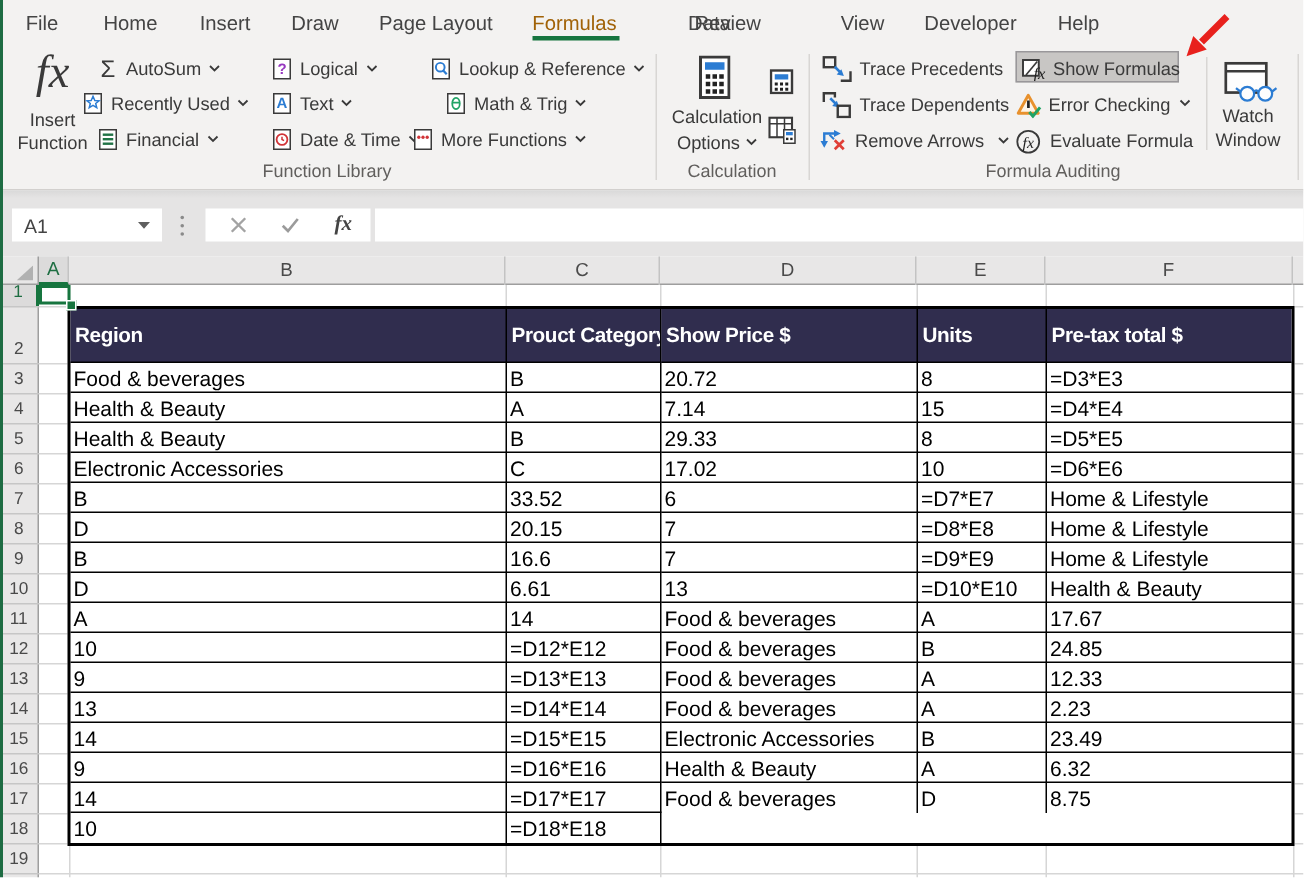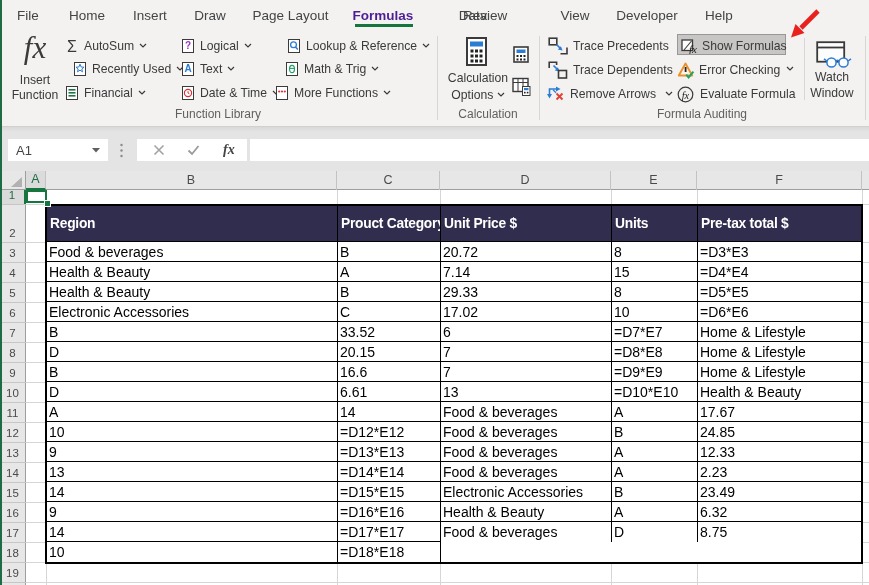--- a/index.html
+++ b/index.html
@@ -29,21 +29,21 @@
 </head>
 <body>
 
 <div class="abs" style="left:0;top:0;width:869px;height:127px;background:#f3f2f1;border-bottom:1px solid #d2d0ce;box-sizing:border-box"></div>
 
 <div class="tab" style="left:8px;width:40px;">File</div>
 <div class="tab" style="left:66px;width:42px;">Home</div>
 <div class="tab" style="left:129px;width:42px;">Insert</div>
 <div class="tab" style="left:189px;width:42px;">Draw</div>
 <div class="tab" style="left:252px;width:77px;">Page Layout</div>
-<div class="tab" style="left:352px;width:62px;color:#4c1d95;font-weight:bold">Formulas</div>
+<div class="tab" style="left:352px;width:62px;color:#a16207;font-weight:normal">Formulas</div>
 <div class="abs" style="left:355px;top:24px;width:58px;height:3px;background:#16753f"></div>
 <div class="tab" style="left:456px;width:34px;">Data</div>
 <div class="tab" style="left:463px;width:44px;">Review</div>
 <div class="tab" style="left:559px;width:32px;">View</div>
 <div class="tab" style="left:616px;width:62px;">Developer</div>
 <div class="tab" style="left:704px;width:30px;">Help</div>
 
 <div class="sep" style="left:437px;top:36px;height:84px"></div>
 <div class="sep" style="left:539px;top:36px;height:84px"></div>
 <div class="sep" style="left:804px;top:38px;height:62px"></div>
@@ -56,21 +56,21 @@
 <div class="abs" style="left:16px;top:32px;width:38px;height:34px;font-family:'Liberation Serif',serif;font-style:italic;font-size:31px;color:#3a3a3a;text-align:center;line-height:32px">fx</div>
 <div class="abs" style="left:0px;top:73px;width:70px;text-align:center;font-size:12.2px;color:#3a3a3a;line-height:14.5px">Insert<br>Function</div>
 
 <div class="rrow" style="left:64px;top:37px">
   <div style="width:16px;height:17px;font-size:16px;color:#3a3a3a;text-align:center;line-height:17px">Σ</div>
   <span>AutoSum</span>
     <svg class="ch" width="8" height="6">
       <path d="M1 1 L4 4 L7 1" fill="none" stroke="#3a3a3a" stroke-width="1.2"></path>
     </svg>
 </div>
-<div class="rrow" style="left:72px;top:60px">
+<div class="rrow" style="left:54px;top:60px">
   <svg width="16" height="16">
       <rect x="2.5" y="1.5" width="11" height="13" fill="#fff" stroke="#3a3a3a"></rect>
       <path d="M8 3.2 L9.2 6 L12 6.2 L9.8 8 L10.5 10.8 L8 9.2 L5.5 10.8 L6.2 8 L4 6.2 L6.8 6 Z" fill="none" stroke="#2b7cd3" stroke-width="1"></path>
     </svg>
   <span>Recently Used</span>
     <svg class="ch" width="8" height="6">
       <path d="M1 1 L4 4 L7 1" fill="none" stroke="#3a3a3a" stroke-width="1.2"></path>
     </svg>
 </div>
 <div class="rrow" style="left:64px;top:84px">
@@ -122,21 +122,21 @@
   <svg width="16" height="16">
       <rect x="2.5" y="1.5" width="11" height="13" fill="#fff" stroke="#3a3a3a"></rect>
       <circle cx="7.5" cy="6.8" r="2.9" fill="none" stroke="#2b7cd3" stroke-width="1.3"></circle>
       <path d="M9.5 9 L11.8 11.5" stroke="#2b7cd3" stroke-width="1.5"></path>
     </svg>
   <span>Lookup &amp; Reference</span>
     <svg class="ch" width="8" height="6">
       <path d="M1 1 L4 4 L7 1" fill="none" stroke="#3a3a3a" stroke-width="1.2"></path>
     </svg>
 </div>
-<div class="rrow" style="left:284px;top:60px">
+<div class="rrow" style="left:296px;top:60px">
   <svg width="16" height="16">
       <rect x="2.5" y="1.5" width="11" height="13" fill="#fff" stroke="#3a3a3a"></rect>
       <ellipse cx="8" cy="8" rx="2.5" ry="3.7" fill="none" stroke="#21a366" stroke-width="1.2"></ellipse>
       <path d="M5.5 7.4 L10.5 7.4" stroke="#21a366" stroke-width="1.1"></path>
     </svg>
   <span>Math &amp; Trig</span>
     <svg class="ch" width="8" height="6">
       <path d="M1 1 L4 4 L7 1" fill="none" stroke="#3a3a3a" stroke-width="1.2"></path>
     </svg>
 </div>
@@ -390,21 +390,21 @@
 <div class="gl" style="left:26px;top:482px;width:843px;height:1px"></div>
 <div class="gl" style="left:26px;top:502px;width:843px;height:1px"></div>
 <div class="gl" style="left:26px;top:522px;width:843px;height:1px"></div>
 <div class="gl" style="left:26px;top:542px;width:843px;height:1px"></div>
 <div class="gl" style="left:26px;top:562px;width:843px;height:1px"></div>
 <div class="gl" style="left:26px;top:582px;width:843px;height:1px"></div>
 
 <div class="tbl">
 <div class="hd">Region</div>
     <div class="hd">Prouct Category</div>
-    <div class="hd">Unit Price $</div>
+    <div class="hd">Show Price $</div>
     <div class="hd">Units</div>
     <div class="hd">Pre-tax total $</div>
 <div>Food &amp; beverages</div>
     <div>B</div>
     <div>20.72</div>
     <div>8</div>
     <div>=D3*E3</div>
 <div>Health &amp; Beauty</div>
     <div>A</div>
     <div>7.14</div>

